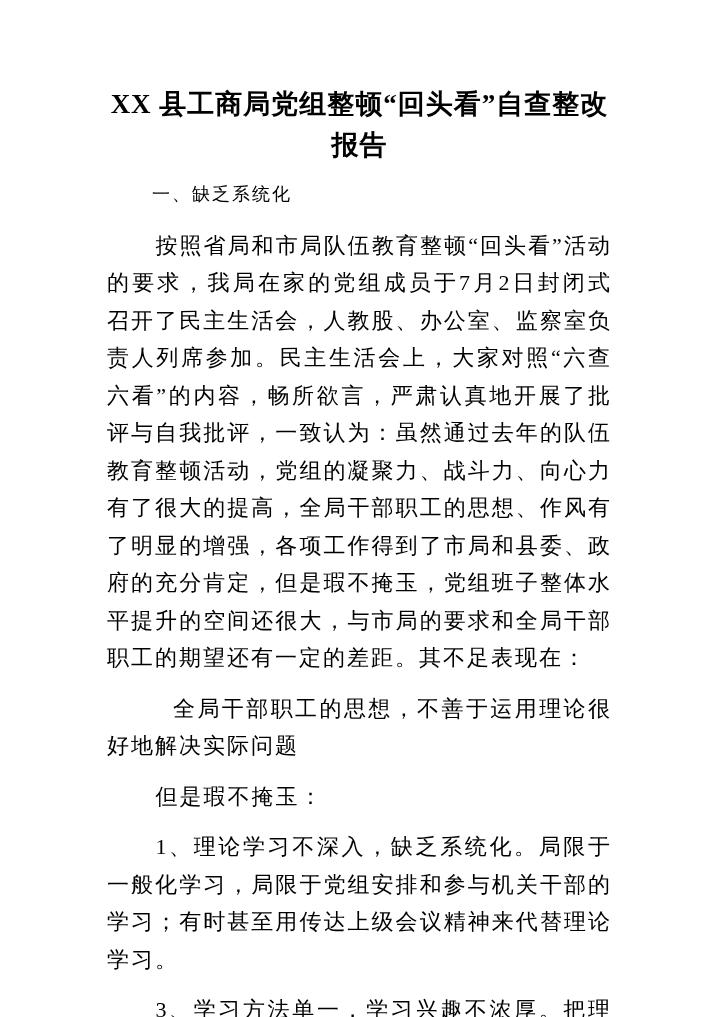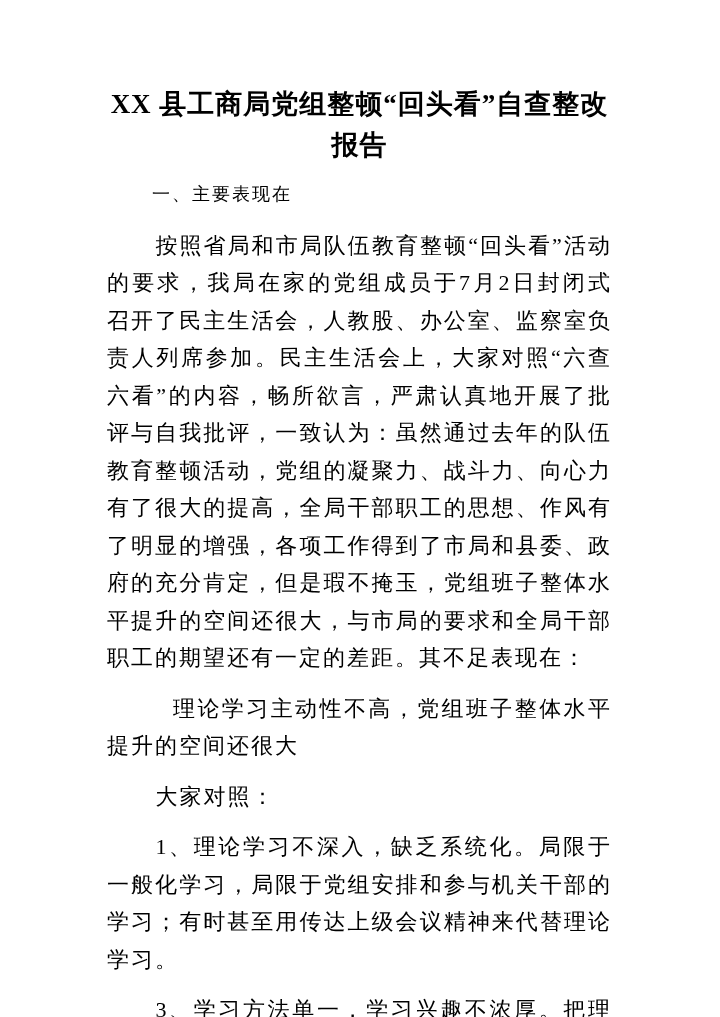--- a/index.html
+++ b/index.html
@@ -68,26 +68,26 @@
   }
 </style>
 </head>
 <body>
 
 <div class="page">
   <div class="content">
 
     <h1 class="doc-title">XX 县工商局党组整顿“回头看”自查整改报告</h1>
 
-    <div class="section-heading">一、主要表现在</div>
+    <div class="section-heading">一、缺乏系统化</div>
 
     <p class="para">按照省局和市局队伍教育整顿“回头看”活动的要求，我局在家的党组成员于7月2日封闭式召开了民主生活会，人教股、办公室、监察室负责人列席参加。民主生活会上，大家对照“六查六看”的内容，畅所欲言，严肃认真地开展了批评与自我批评，一致认为：虽然通过去年的队伍教育整顿活动，党组的凝聚力、战斗力、向心力有了很大的提高，全局干部职工的思想、作风有了明显的增强，各项工作得到了市局和县委、政府的充分肯定，但是瑕不掩玉，党组班子整体水平提升的空间还很大，与市局的要求和全局干部职工的期望还有一定的差距。其不足表现在：</p>
 
-    <p class="para deep-indent">理论学习主动性不高，党组班子整体水平提升的空间还很大</p>
+    <p class="para deep-indent">全局干部职工的思想，不善于运用理论很好地解决实际问题</p>
 
-    <p class="para">大家对照：</p>
+    <p class="para">但是瑕不掩玉：</p>
 
     <p class="para">1、理论学习不深入，缺乏系统化。局限于一般化学习，局限于党组安排和参与机关干部的学习；有时甚至用传达上级会议精神来代替理论学习。</p>
 
     <p class="para justify-last">3、学习方法单一，学习兴趣不浓厚。把理论学习简单</p>
 
   </div>
 </div>
 
 </body></html>

